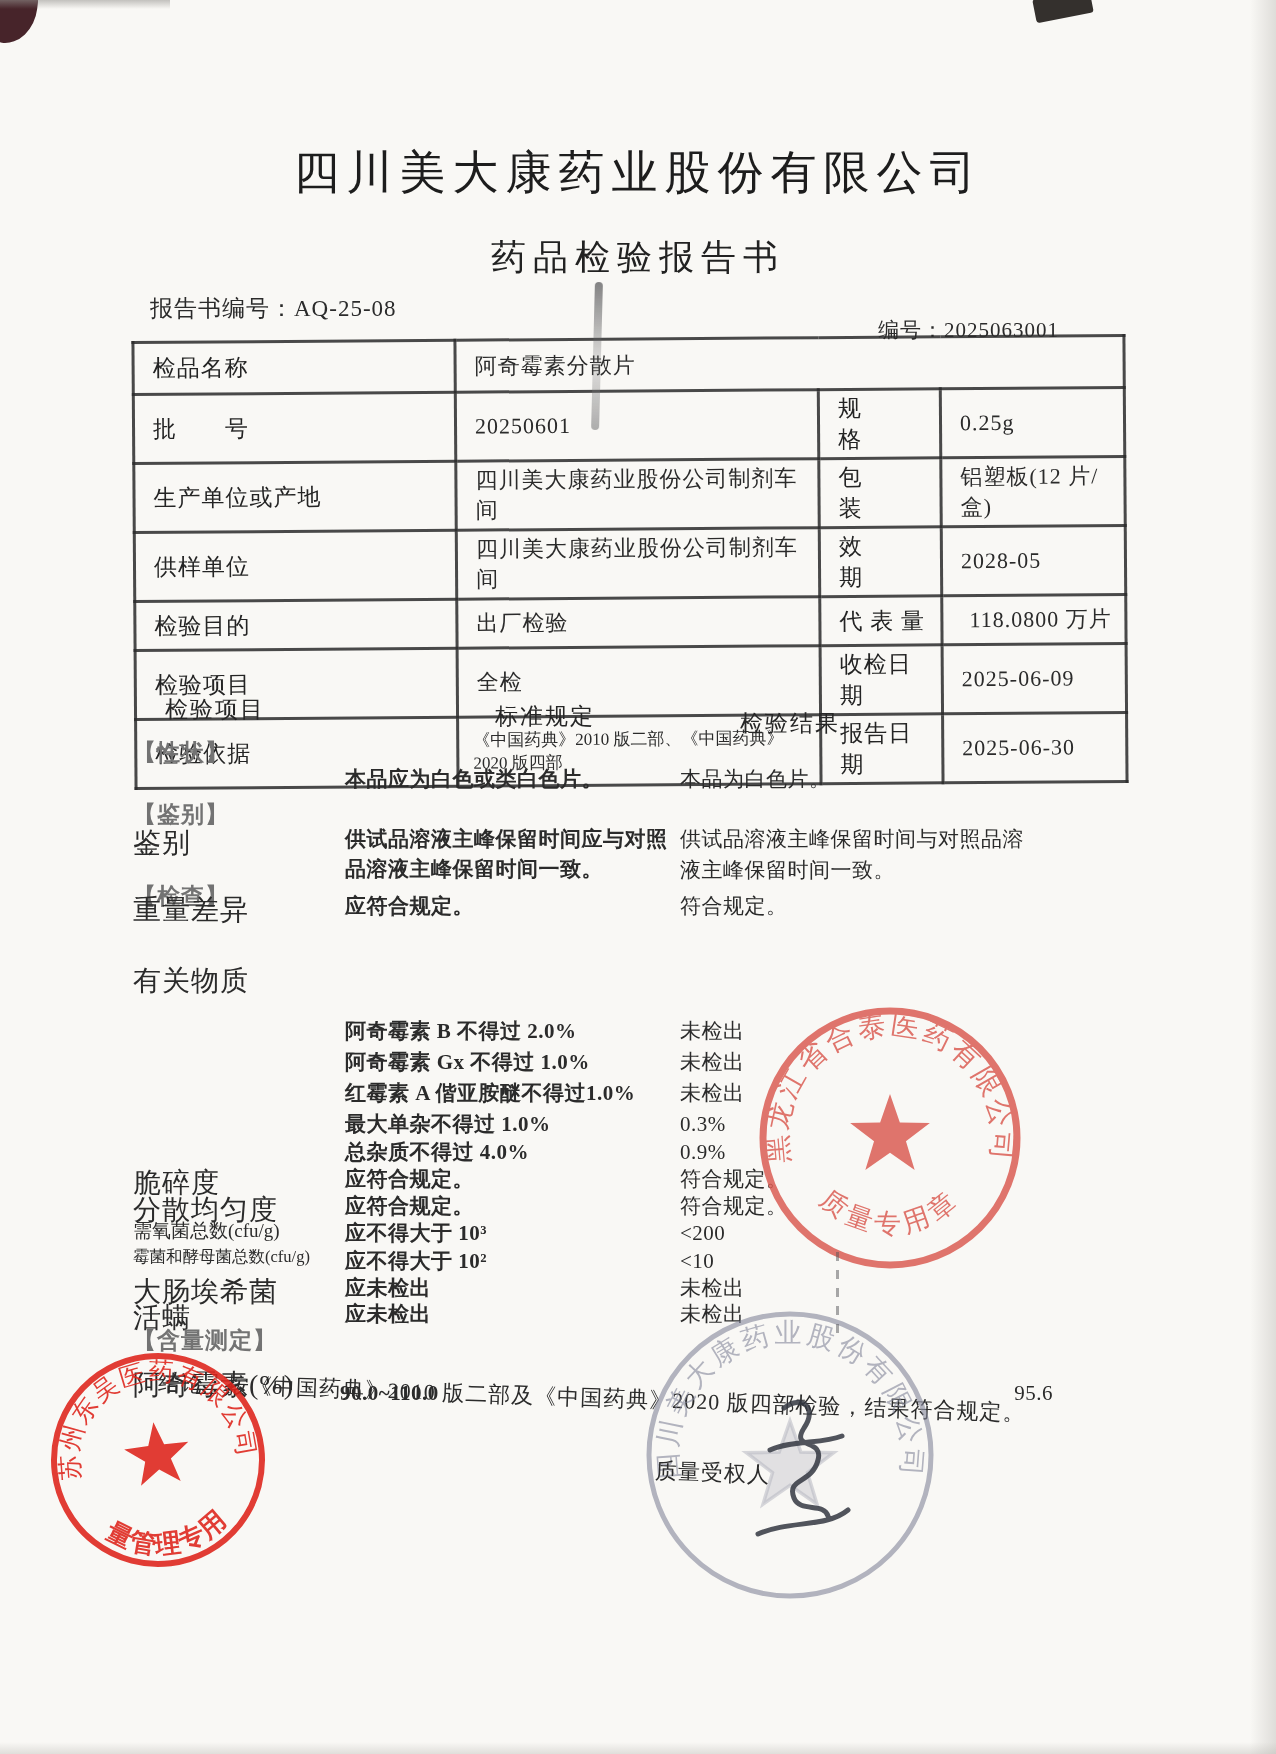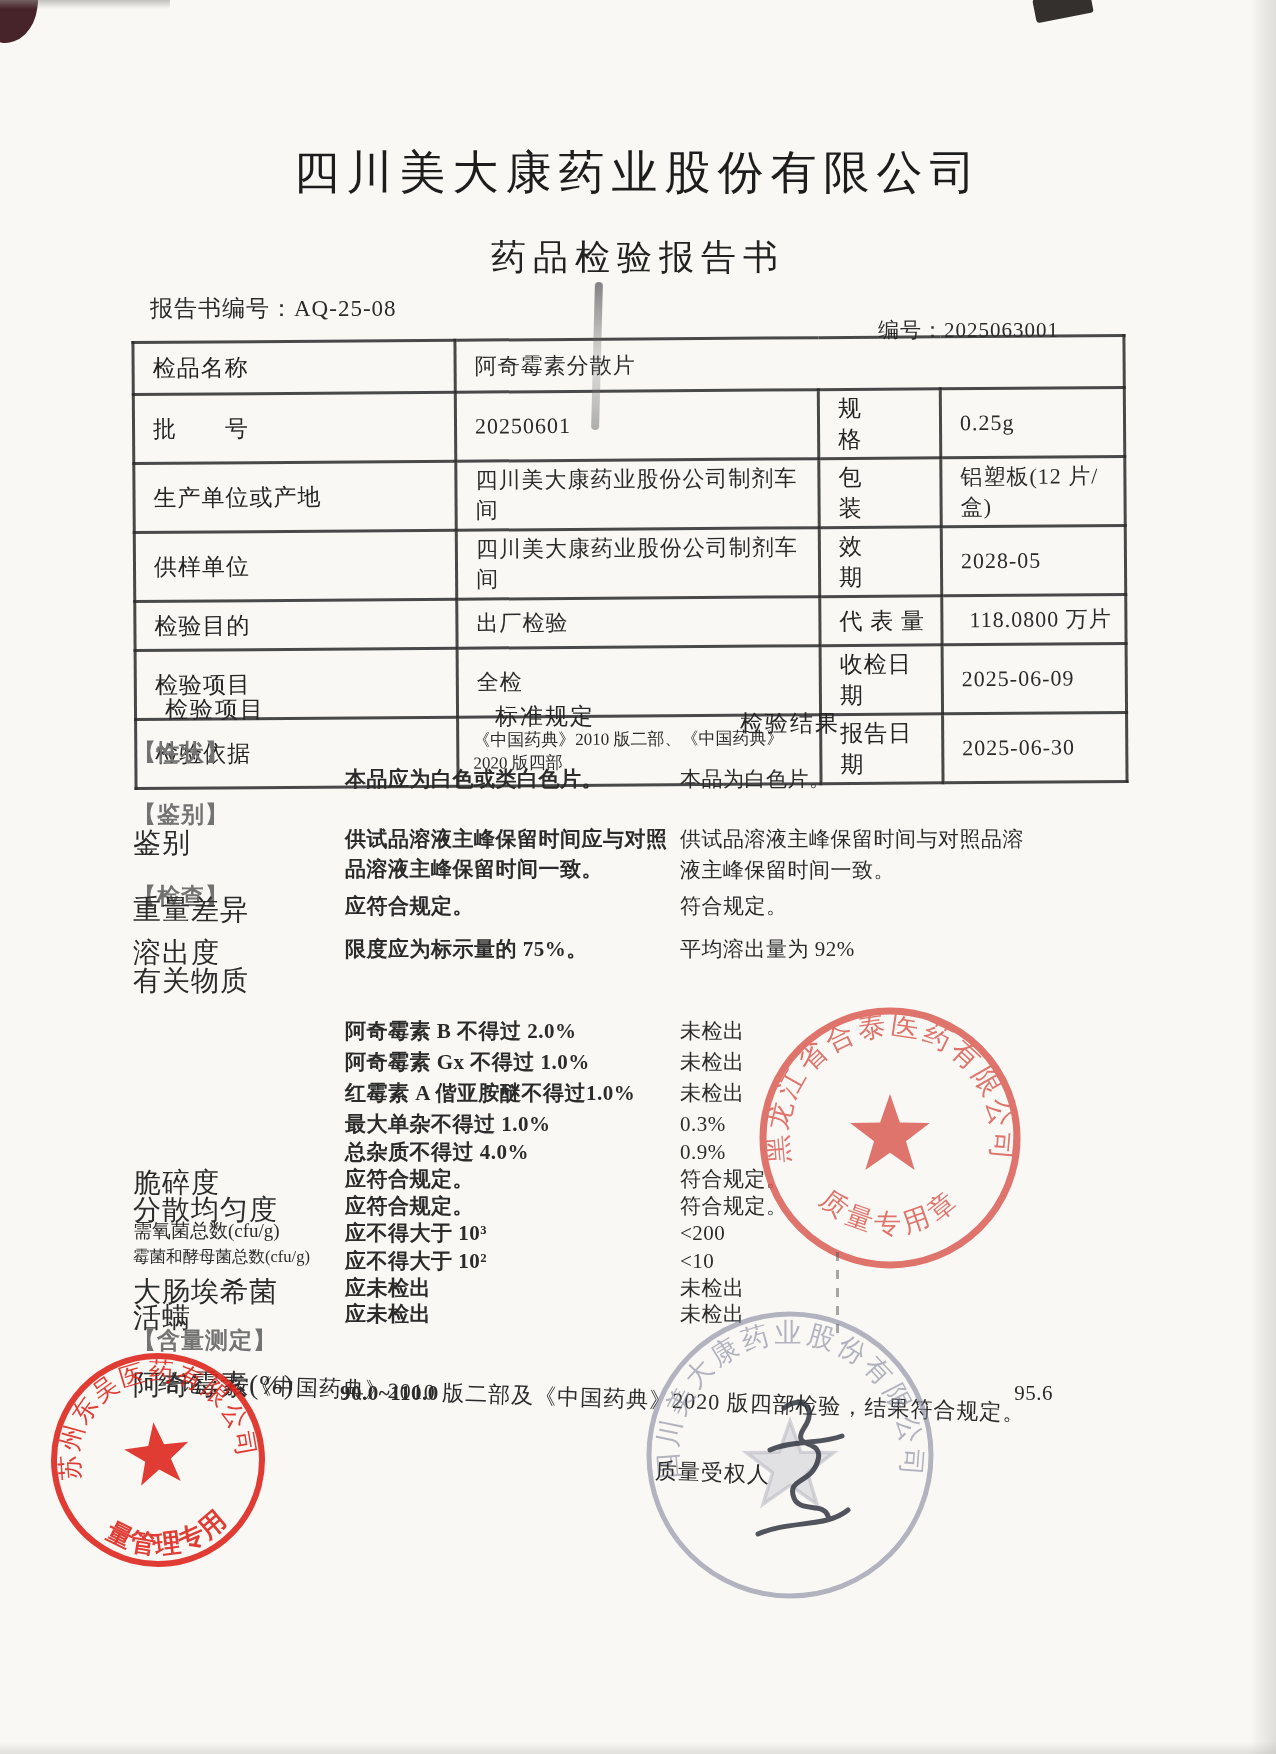--- a/index.html
+++ b/index.html
@@ -161,25 +161,20 @@
       <span class="ci">鉴别</span>
       <span class="cs">供试品溶液主峰保留时间应与对照品溶液主峰保留时间一致。</span>
       <span class="cr" style="width:352px">供试品溶液主峰保留时间与对照品溶液主峰保留时间一致。</span>
     </div>
     <div class="rrow sec" style="top:144px"><span>【检查】</span></div>
     <div class="rrow" style="top:154px">
       <span class="ci">重量差异</span>
       <span class="cs">应符合规定。</span>
       <span class="cr">符合规定。</span>
     </div>
-    <div class="rrow" style="top:197px">
-      <span class="ci">溶出度</span>
-      <span class="cs">限度应为标示量的 75%。</span>
-      <span class="cr">平均溶出量为 92%</span>
-    </div>
     <div class="rrow" style="top:225px">
       <span class="ci">有关物质</span>
       <span class="cs"></span>
       <span class="cr"></span>
     </div>
     <div class="rrow" style="top:279px">
       <span class="ci"></span>
       <span class="cs">阿奇霉素 B 不得过 2.0%</span>
       <span class="cr">未检出</span>
     </div>

